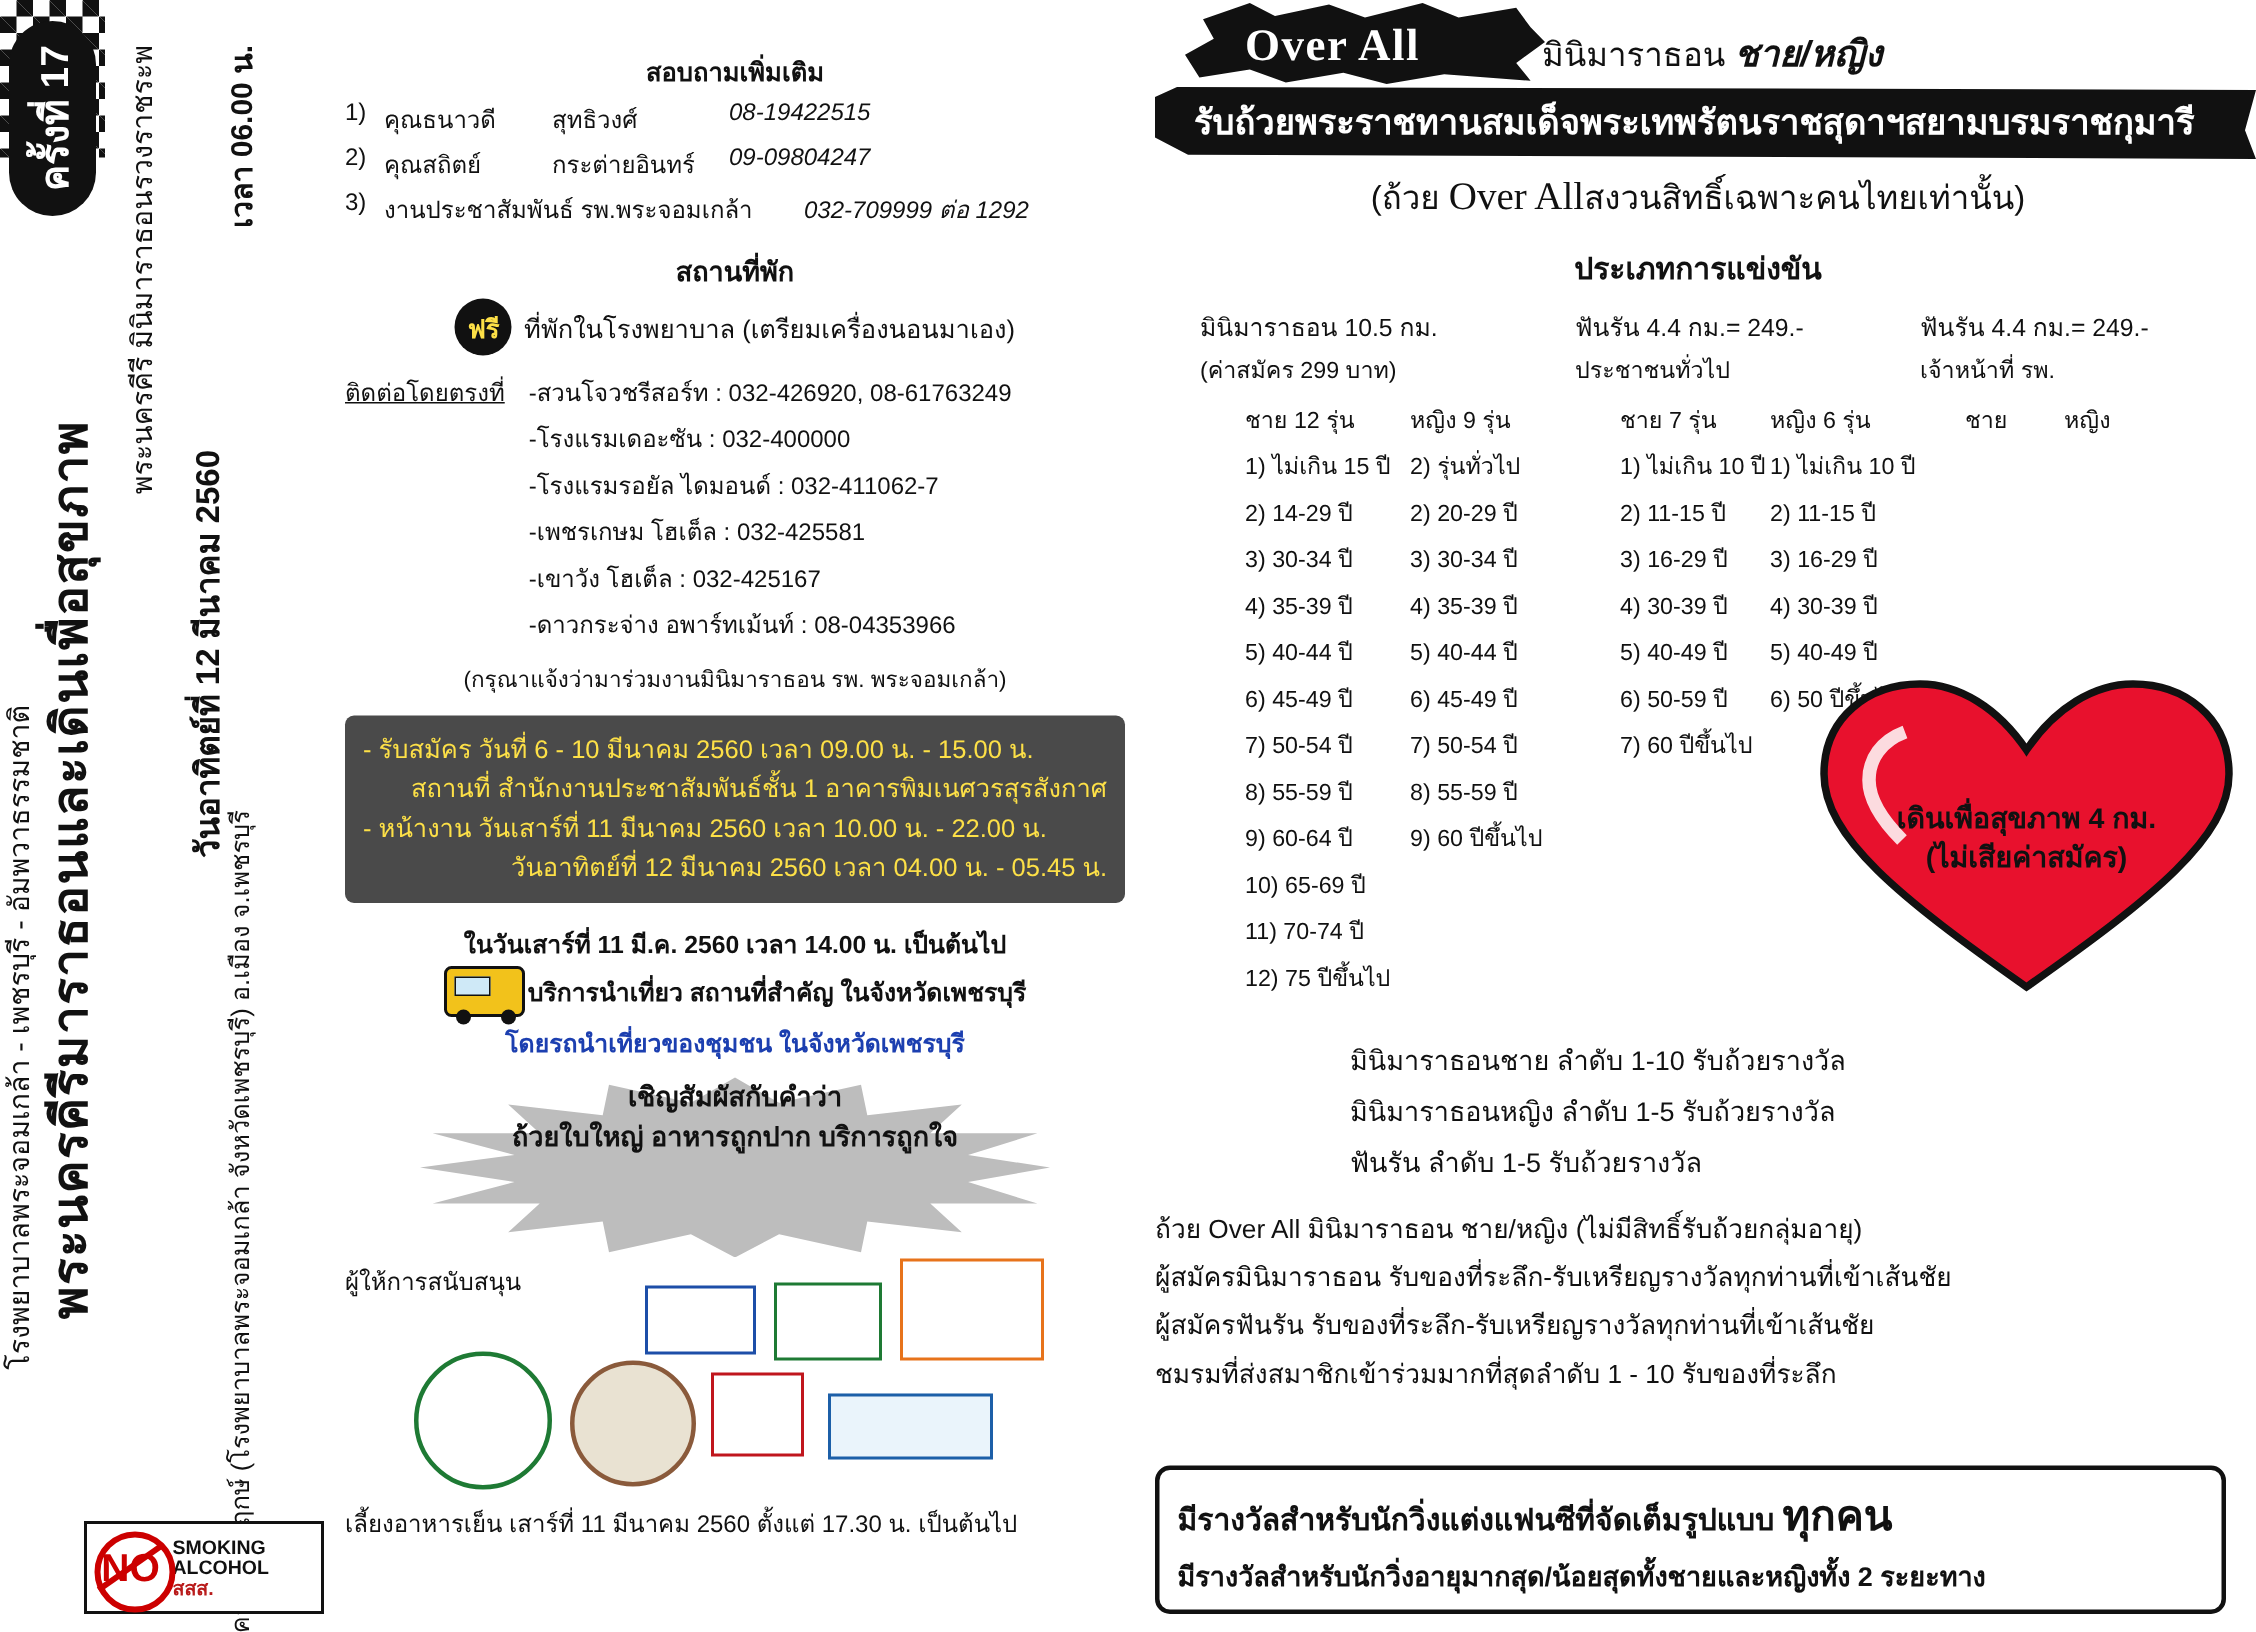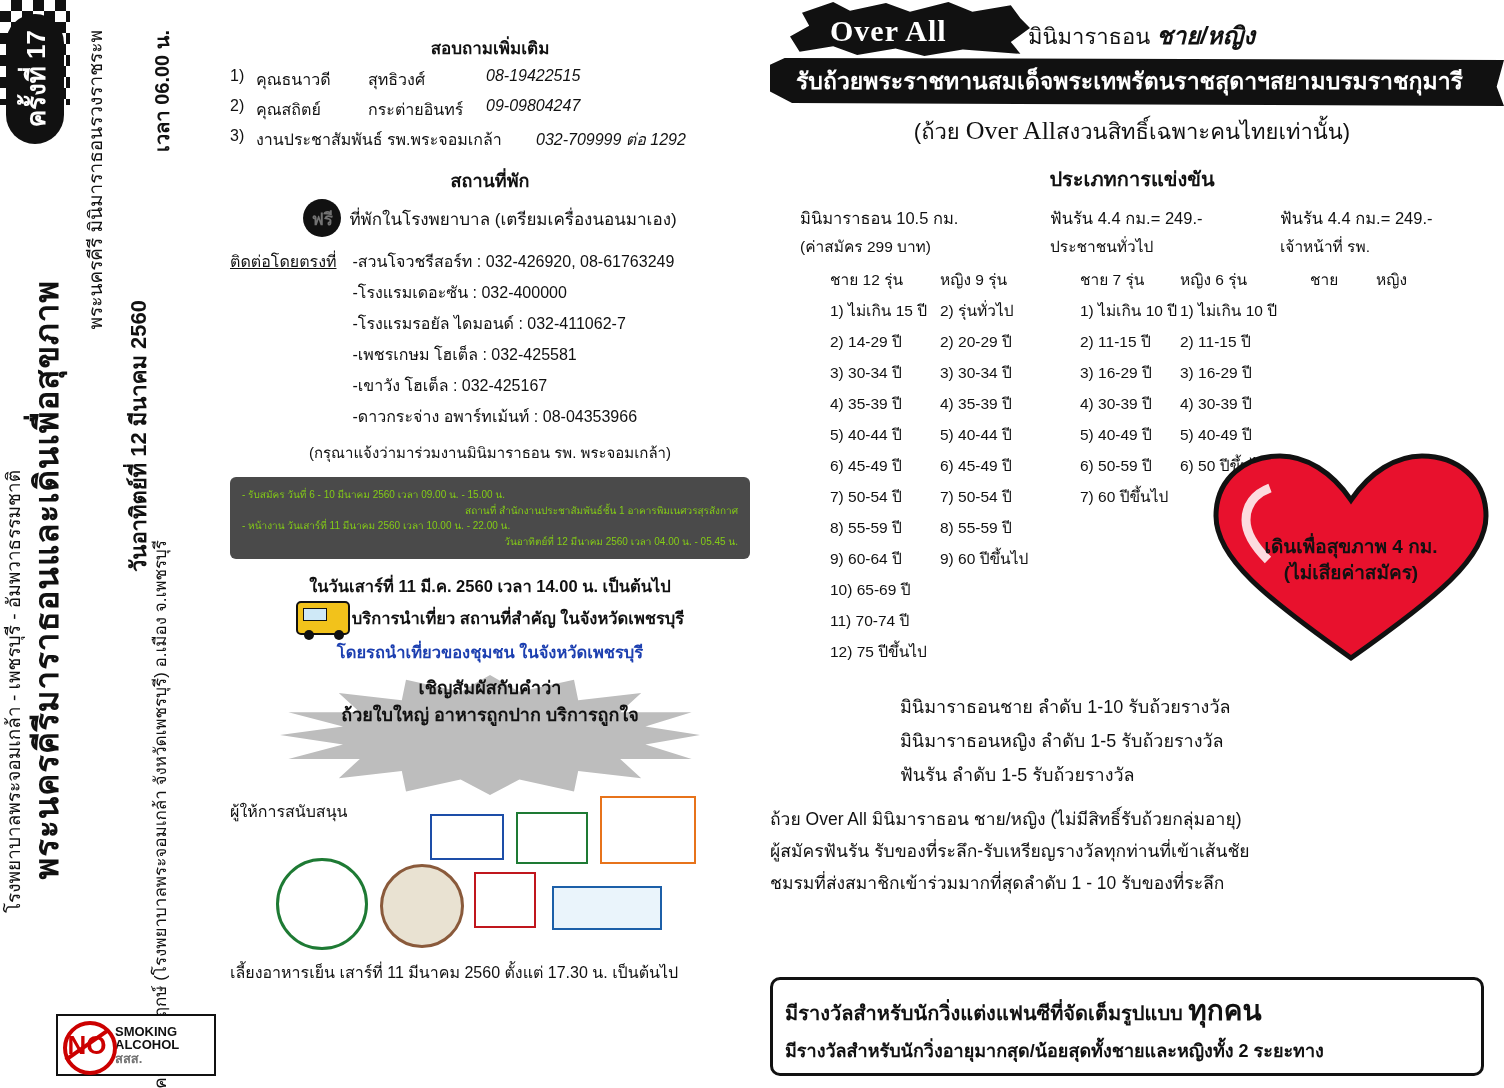--- a/index.html
+++ b/index.html
@@ -53,51 +53,51 @@
   }
   #nosmoke .nomark::after{
     content:""; position:absolute; left:2px; top:2px; width:46px; height:46px;
     border:4px solid #c00; border-radius:50%;
   }
   #nosmoke .nomark::before{
     content:""; position:absolute; left:0px; top:24px; width:52px; height:4px;
     background:#c00; transform:rotate(-35deg);
   }
   #nosmoke .ntext { font-size:13px; font-weight:bold; line-height:1.05; padding-left:2px;}
-  #nosmoke .ntext .sss { color:#737373; }
+  #nosmoke .ntext .sss { color:#b91c1c; }
 
   
   #mid { position:absolute; left:230px; top:0; width:520px; height:1088px; }
   .ctr { text-align:center; }
   .hdr { font-size:17px; font-weight:bold; }
   .contact-list { font-size:16px; margin-top:6px; }
   .contact-row { display:flex; margin-bottom:5px; }
   .contact-row .n { width:26px; }
   .contact-row .nm { width:112px; }
   .contact-row .ln { width:118px; }
   .contact-row .ph { flex:1;font-style:italic; }
   .contact-row.wide .nm { width:auto; }
 
   #stay-hdr { margin-top:14px; font-size:18px; font-weight:bold; text-align:center;}
   #free-row { display:flex; align-items:center; justify-content:center; margin-top:4px; gap:8px;}
   .free-circle {
-    width:38px; height:38px; border-radius:50%; background:#111; color:#737373;
+    width:38px; height:38px; border-radius:50%; background:#111; color:#fde047;
     display:flex; align-items:center; justify-content:center; font-size:17px; font-weight:bold;
   }
   #free-row .ftxt{ font-size:17px; }
 
   #direct { margin-top:12px; font-size:16px; }
   #direct .dir-head { text-decoration:underline; display:inline-block; width:118px; vertical-align:top;}
   #direct .hotel-lines { display:inline-block; width:380px; }
   #direct .hotel-lines div { margin-bottom:6px; }
   #note-line { font-size:15px; text-align:center; margin-top:6px; }
 
   #darkbox {
-    margin-top:12px; background:#4a4a4a; color:#84cc16; border-radius:6px;
-    padding:10px 12px; font-size:10px; line-height:1.55;
+    margin-top:12px; background:#4a4a4a; color:#fde047; border-radius:6px;
+    padding:10px 12px; font-size:17px; line-height:1.55;
   }
   #darkbox .ind { display:block; text-align:right; }
 
   #sat-block { margin-top:14px; text-align:center; font-size:16.5px; font-weight:bold; }
   #sat-block .l2 { margin-top:4px; }
   #sat-block .blue { color:#1c3fb0; }
   .bus-row { display:flex; align-items:center; justify-content:center; gap:2px; margin-top:2px;}
   .bus {
     width:54px; height:34px; background:#f2c21b; border:2px solid #111; border-radius:5px;
     position:relative;
@@ -411,20 +411,21 @@
   </div>
 
   <div id="awards">
     <div>มินิมาราธอนชาย ลำดับ 1-10 รับถ้วยรางวัล</div>
     <div>มินิมาราธอนหญิง ลำดับ 1-5 รับถ้วยรางวัล</div>
     <div>ฟันรัน ลำดับ 1-5 รับถ้วยรางวัล</div>
   </div>
 
   <div id="notes">
     <div>ถ้วย Over All มินิมาราธอน ชาย/หญิง (ไม่มีสิทธิ์รับถ้วยกลุ่มอายุ)</div>
+    <div>ผู้สมัครมินิมาราธอน รับของที่ระลึก-รับเหรียญรางวัลทุกท่านที่เข้าเส้นชัย</div>
     <div>ผู้สมัครฟันรัน รับของที่ระลึก-รับเหรียญรางวัลทุกท่านที่เข้าเส้นชัย</div>
     <div>ชมรมที่ส่งสมาชิกเข้าร่วมมากที่สุดลำดับ 1 - 10 รับของที่ระลึก</div>
   </div>
 
   <div id="bottom-box">
     <div class="l1">
       <span>มีรางวัลสำหรับนักวิ่งแต่งแฟนซีที่จัดเต็มรูปแบบ </span><span class="big">ทุกคน</span>
     </div>
     <div class="l2">มีรางวัลสำหรับนักวิ่งอายุมากสุด/น้อยสุดทั้งชายและหญิงทั้ง 2 ระยะทาง</div>
   </div>

